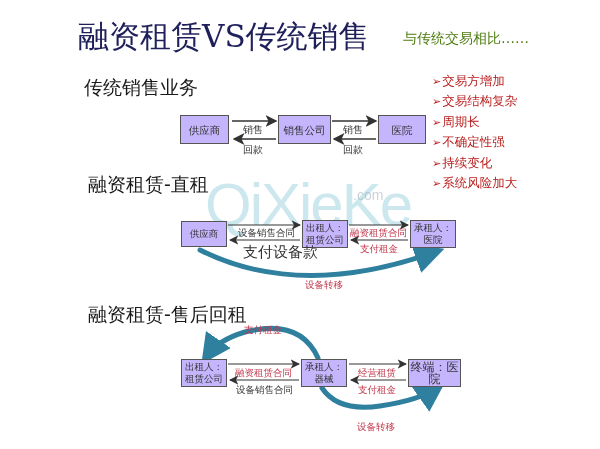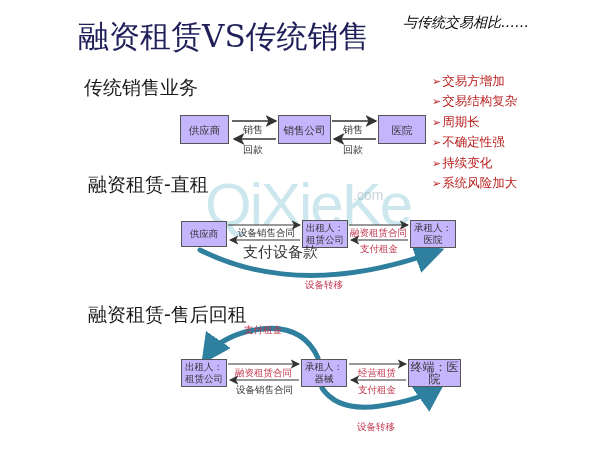--- a/index.html
+++ b/index.html
@@ -1,21 +1,21 @@
 <!DOCTYPE html>
 <html><head>
 <meta charset="utf-8">
 <style>
   html, body { margin:0; padding:0; }
   body { width:600px; height:449px; background:#ffffff; position:relative; overflow:hidden;
          font-family: "DejaVu Sans", "Liberation Sans", sans-serif; color:#222; }
   .abs { position:absolute; }
   .title { left:78px; top:16px; font-family:"DejaVu Serif","Liberation Serif",serif; font-size:31px;
            color:#1f1f5a; letter-spacing:0px; white-space:nowrap; }
-  .subtitle { left:403px; top:14px; font-size:14px; color:#000000; white-space:nowrap;font-style:italic; }
+  .subtitle { left:403px; top:30px; font-size:14px; color:#4d7c0f; white-space:nowrap; }
   .heading { font-size:19px; color:#1a1a1a; white-space:nowrap; font-weight:500; }
   .bullets { left:432px; top:71px; font-size:12.5px; color:#b91c1c; line-height:19.4px; }
   .bullets .b { white-space:nowrap; }
   .bullets .mk { font-size:11px; margin-right:1px; }
   .box { position:absolute; border:1px solid #555; background:#c4b5fd; font-size:10.5px; color:#333;
          display:flex; align-items:center; justify-content:center; text-align:center; line-height:12px;
          box-sizing:border-box; }
   .lbl { position:absolute; font-size:10px; white-space:nowrap; color:#333; }
   .red { color:#c0354a; }
   .wm { position:absolute; left:205px; top:170px; font-size:60px; color:rgba(110,190,205,0.35);

